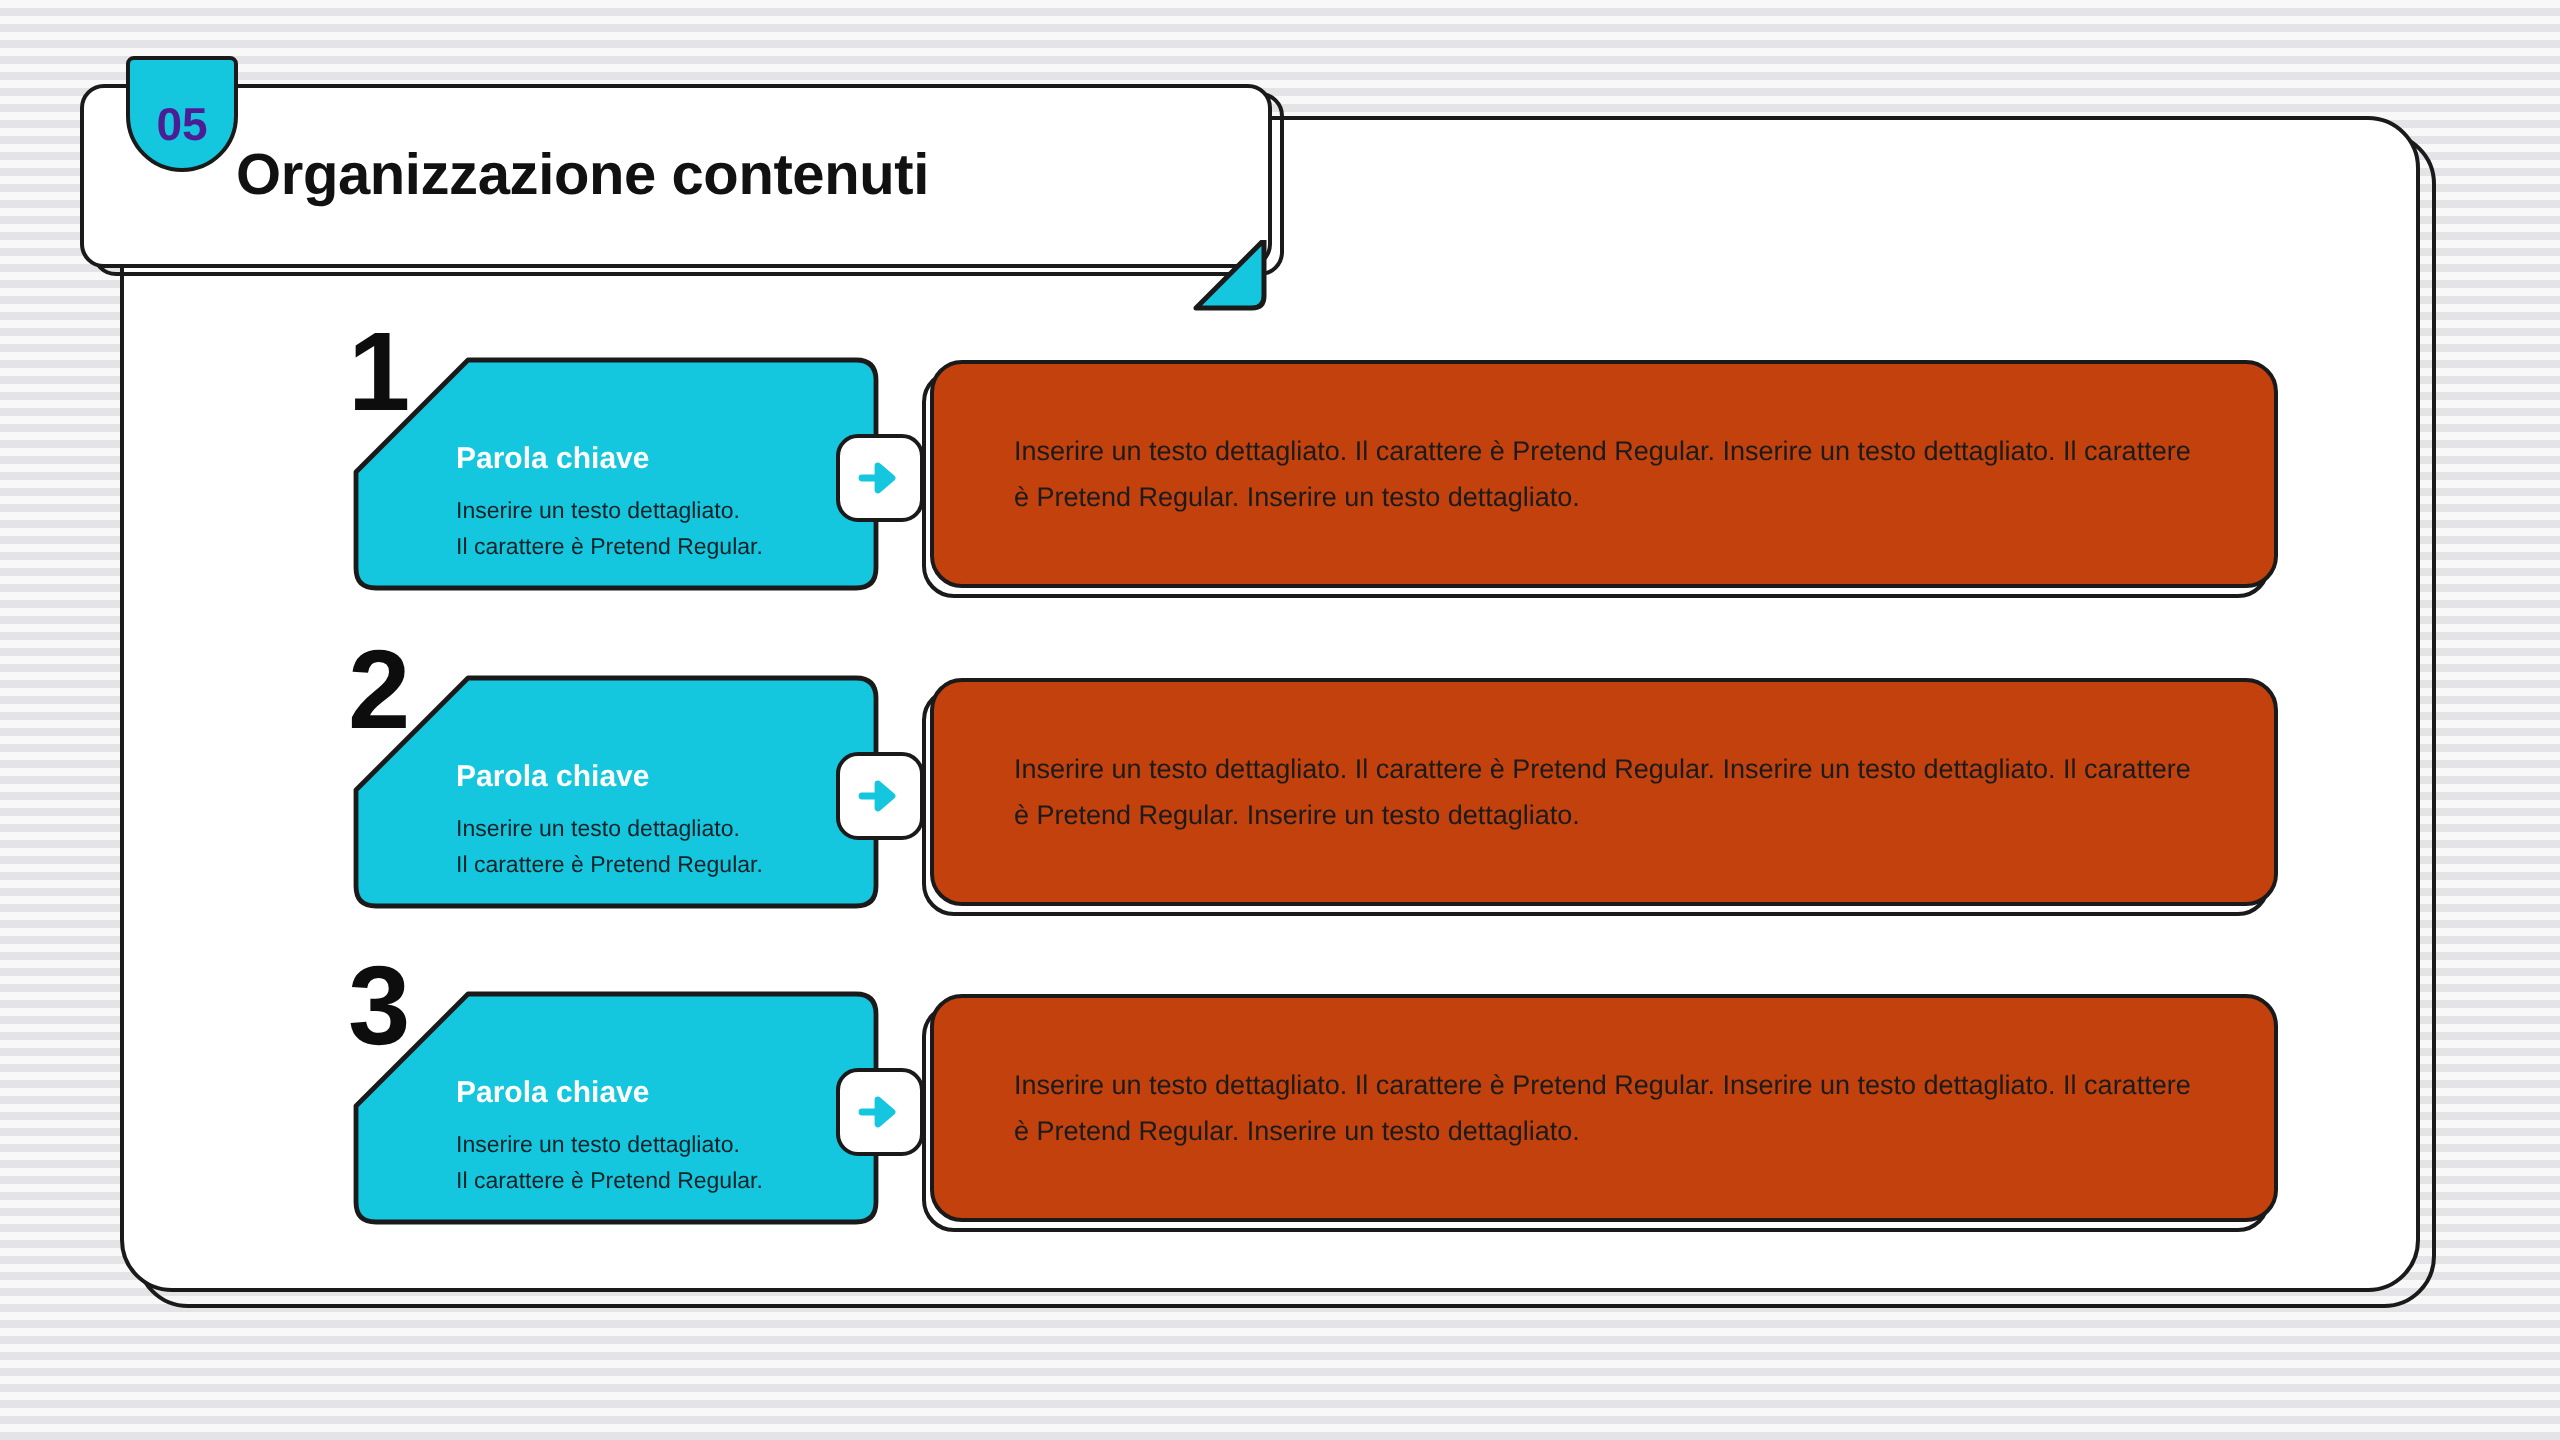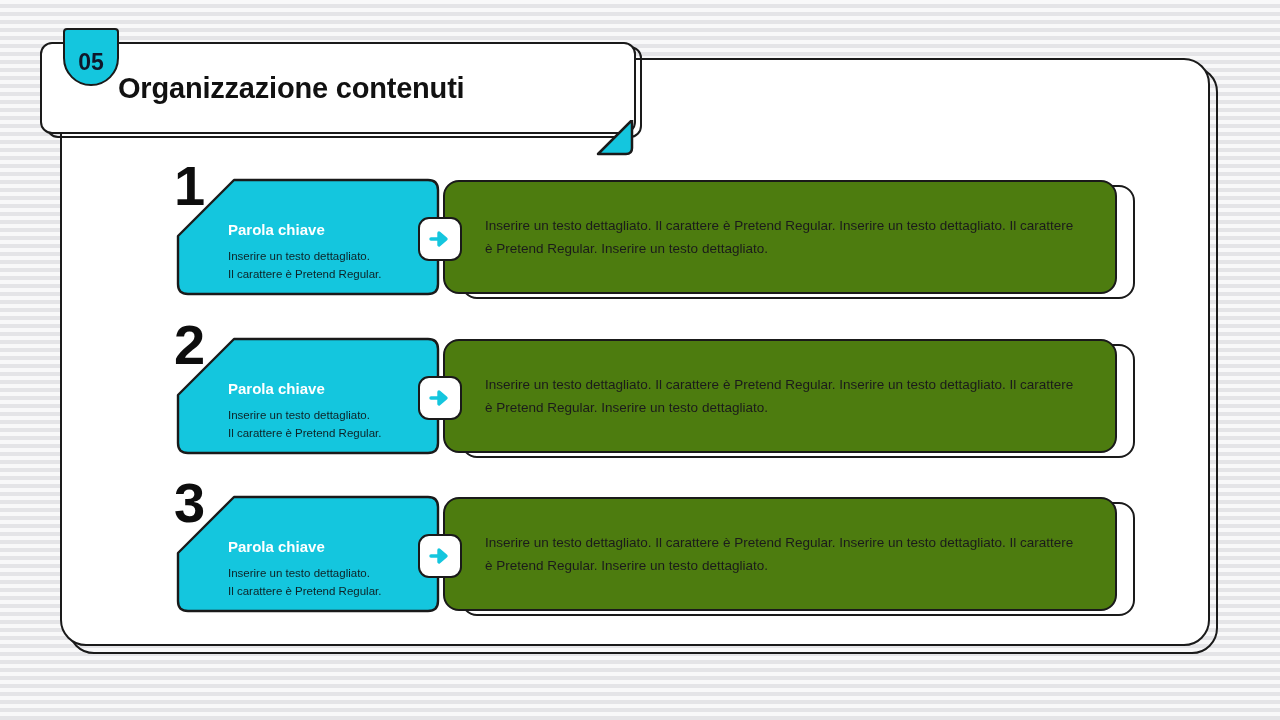--- a/index.html
+++ b/index.html
@@ -65,21 +65,21 @@
 
   .badge-05{
     position:absolute;
     left:21px; top:-16px;
     width:56px;height:58px;
     background:#14c6de;
     border:2.5px solid #1a1a1a;
     border-radius:4px 4px 28px 28px;
     box-sizing:border-box;
     display:flex;align-items:center;justify-content:center;
-    font-size:23px;font-weight:bold;color:#0f172a;
+    font-size:23px;font-weight:bold;color:#4c1d95;
     letter-spacing:0px;
     padding-top:10px;
   }
   .banner-title{
     margin-left:76px;
     font-size:29px;
     font-weight:bold;
     color:#111111;
     letter-spacing:-0.2px;
   }
@@ -148,26 +148,26 @@
     left:283px; top:5px;
     width:674px;height:114px;
     border:2.2px solid #1a1a1a;
     border-radius:16px;
     box-sizing:border-box;
     background:transparent;
     z-index:2;
   }
   .detail{
     position:absolute;
-    left:265px; top:0px;
+    left:287px; top:0px;
     width:674px;height:114px;
     border:2.2px solid #1a1a1a;
     border-radius:16px;
     box-sizing:border-box;
-    background:#4d7c0f;
+    background:#c2410c;
     z-index:3;
     display:flex;align-items:center;
   }
   .detail-text{
     padding:0 34px 0 40px;
     font-size:13.5px;
     color:#1b1b1b;
     line-height:1.72;
   }
 </style>

